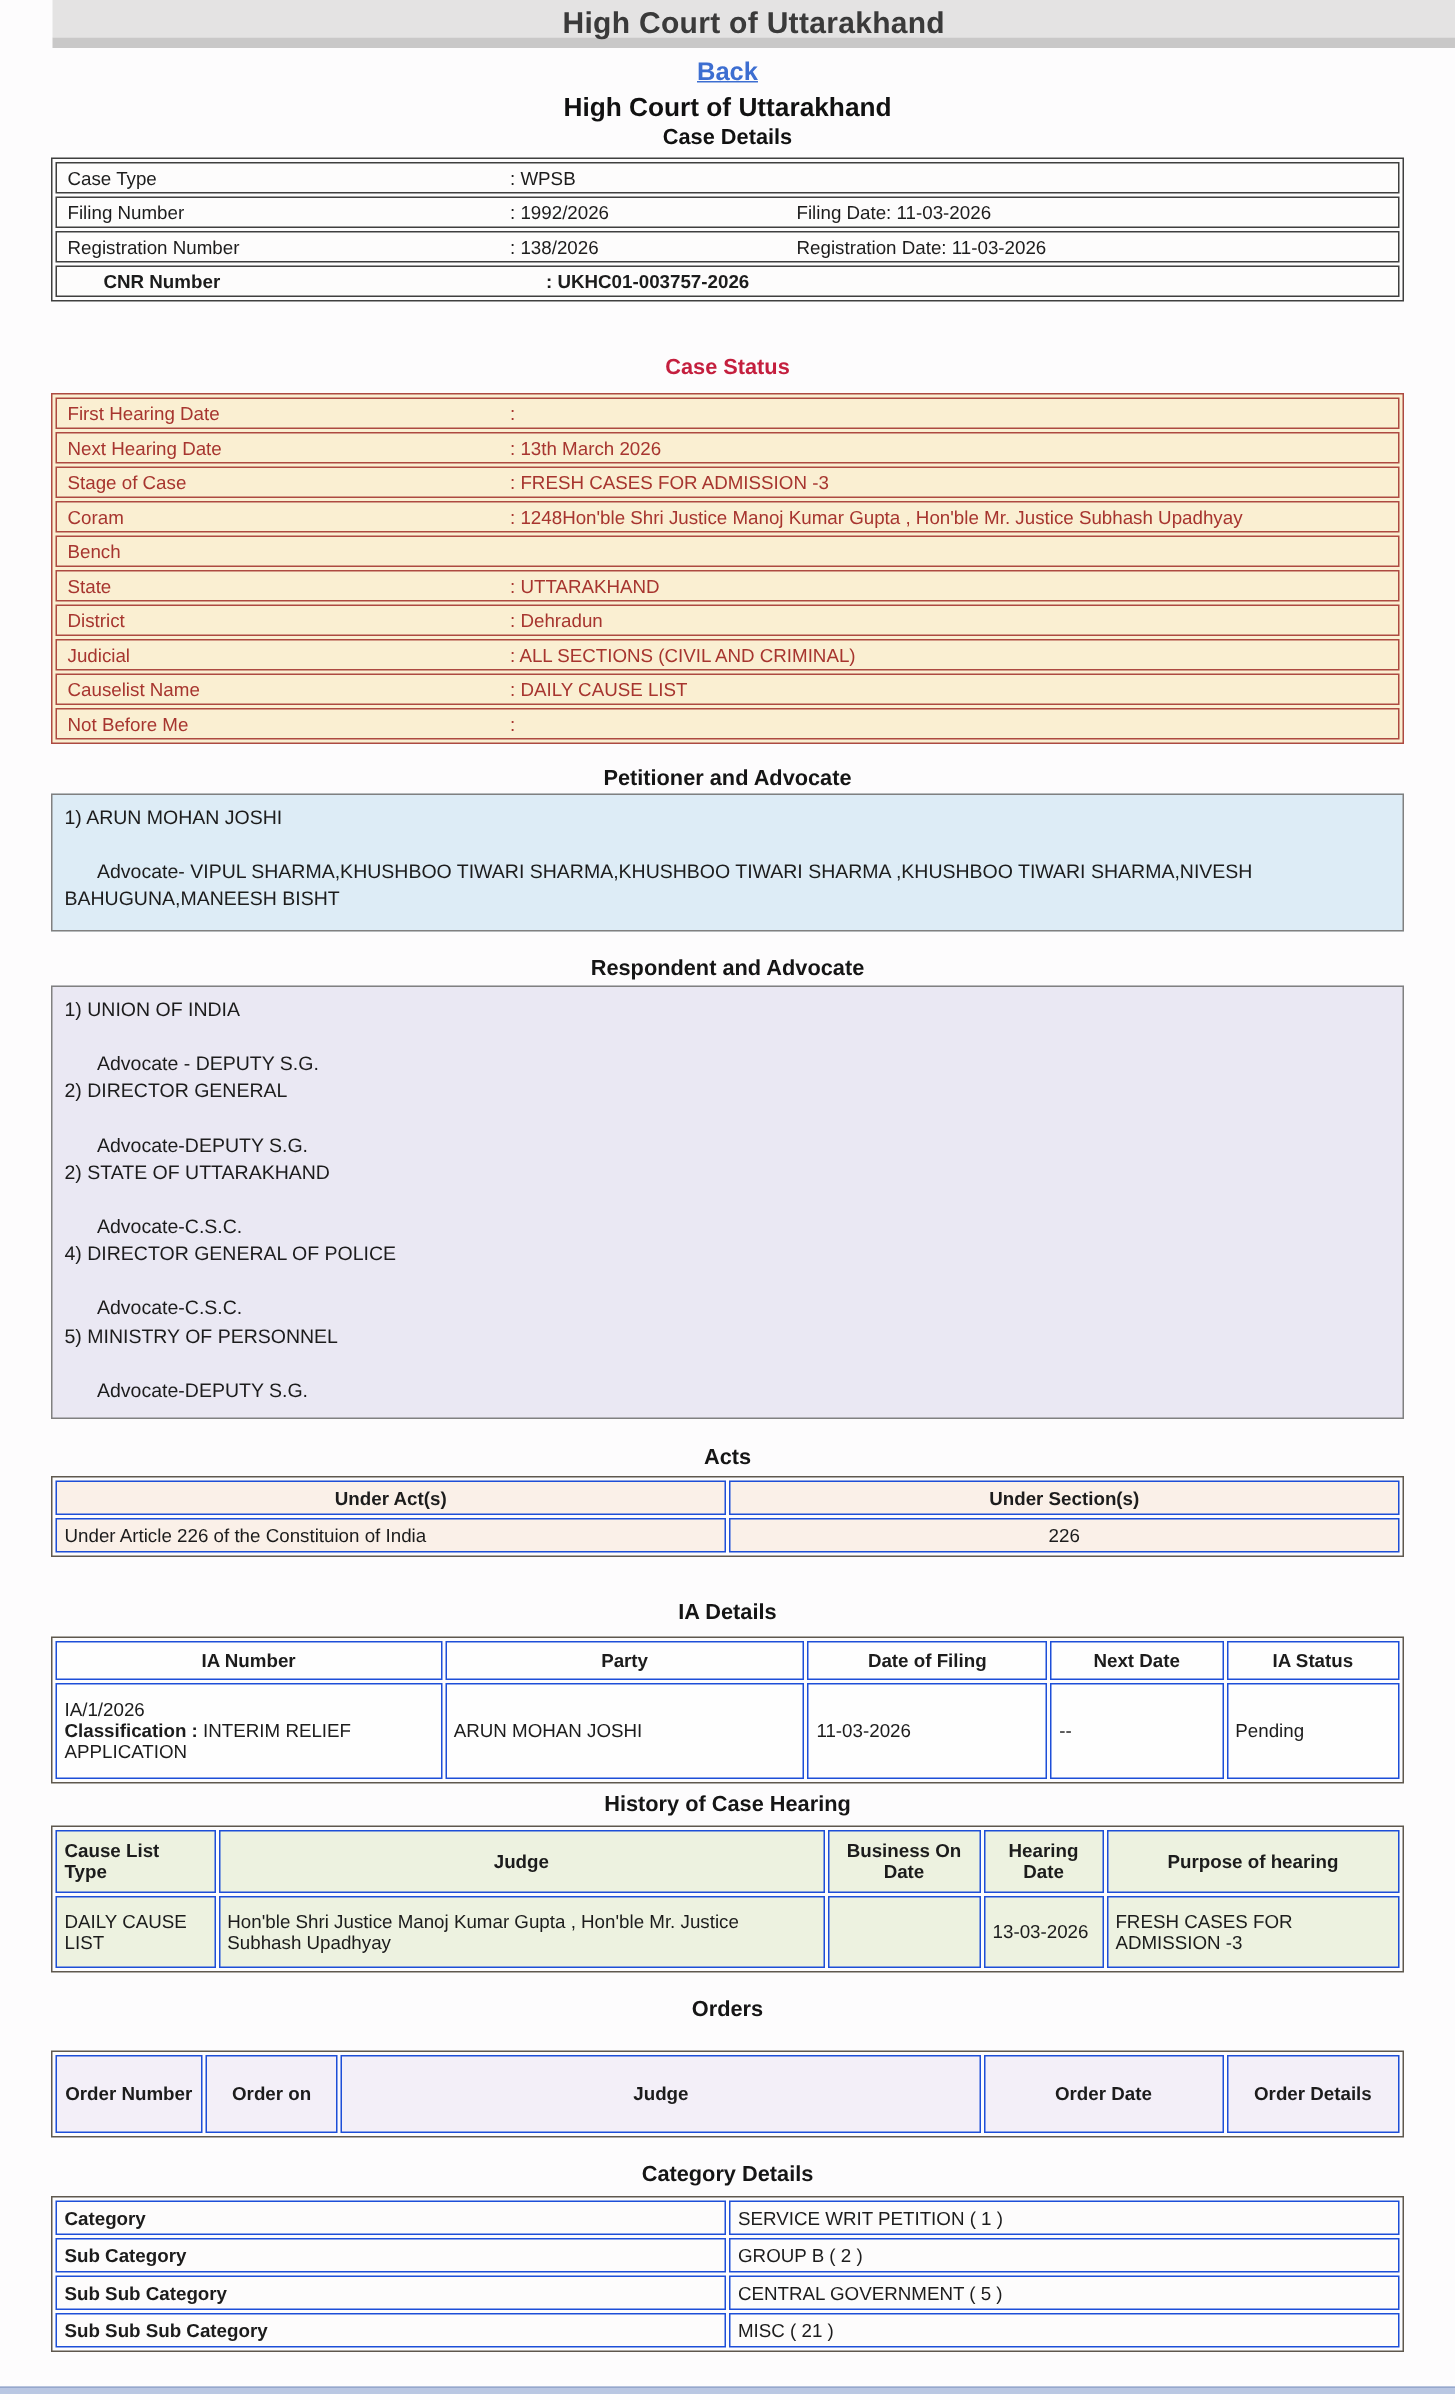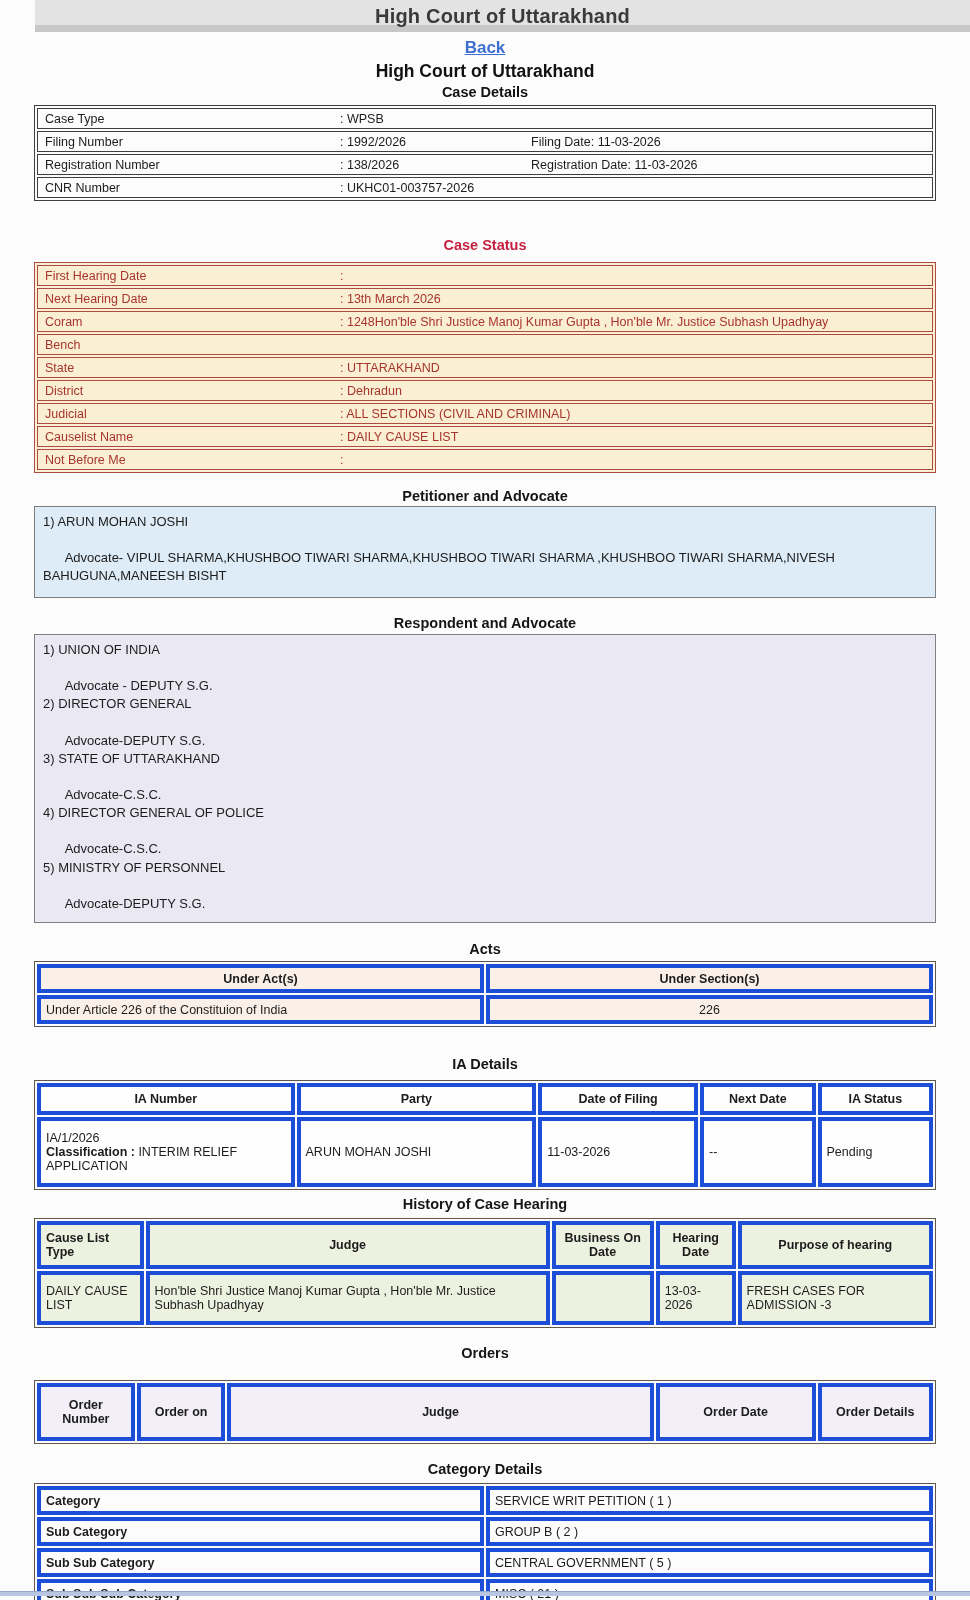--- a/index.html
+++ b/index.html
@@ -17,34 +17,34 @@
   .content{width:902px;margin:0 auto;}
   .h1{margin-top:9px;text-align:center;font-size:17.5px;font-weight:bold;color:#111;}
   .h2{margin-top:2px;text-align:center;font-size:14.5px;font-weight:bold;color:#111;}
   .sec-title{text-align:center;font-size:14.5px;font-weight:bold;color:#151515;}
   
   .rowbox{border:1px solid #3f3f3f;padding:2px;display:flex;flex-direction:column;gap:2px;background:#fdfcfd;}
   .rowbox .r{border:1px solid #3f3f3f;display:flex;align-items:center;height:19px;background:#fdfcfc;font-size:12.5px;}
   .rowbox .lab{width:295px;padding-left:7px;flex-shrink:0;}
   .rowbox .val{width:175px;flex-shrink:0;}
   .rowbox .extra{flex:1;padding-left:16px;}
-  .rowbox .bold-row{font-weight:normal;}
+  .rowbox .bold-row{font-weight:bold;padding-left:24px;}
   .statusbox{border-color:#ad4a41;background:#faefd2;margin-top:9px;}
   .statusbox .r{border-color:#ad4a41;background:#faefd2;color:#a7352f;}
   .statusbox .val{width:auto;flex:1;white-space:nowrap;overflow:hidden;}
   .status-title{color:#c41f3e;margin-top:36px;}
   .cd{margin-top:5px;}
   
   .party-box{border:1px solid #808080;padding:6px 8px 2px 8px;font-size:13px;}
   .party-box .ln{white-space:pre-wrap;min-height:18px;line-height:18.2px;}
   .pet{background:#ddecf6;margin-top:2px;height:82px;}
   .resp{background:#eae8f3;margin-top:3px;height:279px;}
   
   table.grid{width:902px;border-collapse:separate;border-spacing:2px;border:1px solid #5f584e;background:#fdfcfd;table-layout:fixed;}
-  table.grid th,table.grid td{border:4px solid #1d4ed8;padding:1px 5px;font-size:12.5px;}
+  table.grid th,table.grid td{border:1px solid #1d4ed8;padding:1px 5px;font-size:12.5px;}
   table.grid th{font-weight:bold;text-align:center;}
   
   .acts{margin-top:4px;}
   .acts th,.acts td{background:#faf0e8;height:19px;}
   .acts td.c{text-align:center;}
   
   .ia{margin-top:8px;border-color:#3f3f3f;}
   .ia th,.ia td{border-color:#3f3f3f;background:#fefefe;}
   .ia th{height:22px;}
   .ia td{height:60px;vertical-align:middle;}
@@ -110,20 +110,24 @@
   <div class="rowbox statusbox">
     <div class="r">
       <span class="lab">First Hearing Date</span>
       <span class="val">:</span>
     </div>
     <div class="r">
       <span class="lab">Next Hearing Date</span>
       <span class="val">: 13th March 2026</span>
     </div>
     <div class="r">
+      <span class="lab">Stage of Case</span>
+      <span class="val">: FRESH CASES FOR ADMISSION -3</span>
+    </div>
+    <div class="r">
       <span class="lab">Coram</span>
       <span class="val">: 1248Hon'ble Shri Justice Manoj Kumar Gupta , Hon'ble Mr. Justice Subhash Upadhyay</span>
     </div>
     <div class="r">
       <span class="lab">Bench</span>
     </div>
     <div class="r">
       <span class="lab">State</span>
       <span class="val">: UTTARAKHAND</span>
     </div>
@@ -153,21 +157,21 @@
   </div>
 
   <div class="sec-title" style="margin-top:17px;">Respondent and Advocate</div>
   <div class="party-box resp">
     <div class="ln">1) UNION OF INDIA</div>
     <div class="ln"></div>
     <div class="ln">      Advocate - DEPUTY S.G.</div>
     <div class="ln">2) DIRECTOR GENERAL</div>
     <div class="ln"></div>
     <div class="ln">      Advocate-DEPUTY S.G.</div>
-    <div class="ln">3) STATE OF UTTARAKHAND</div>
+    <div class="ln">2) STATE OF UTTARAKHAND</div>
     <div class="ln"></div>
     <div class="ln">      Advocate-C.S.C.</div>
     <div class="ln">4) DIRECTOR GENERAL OF POLICE</div>
     <div class="ln"></div>
     <div class="ln">      Advocate-C.S.C.</div>
     <div class="ln">5) MINISTRY OF PERSONNEL</div>
     <div class="ln"></div>
     <div class="ln">      Advocate-DEPUTY S.G.</div>
   </div>
 

